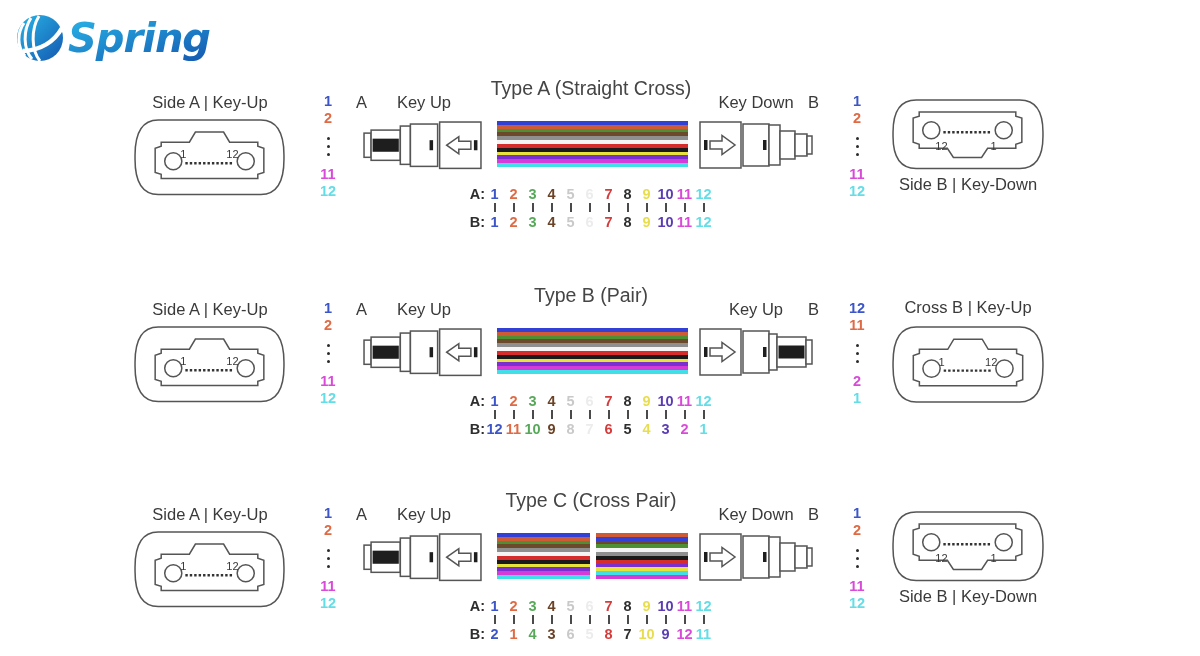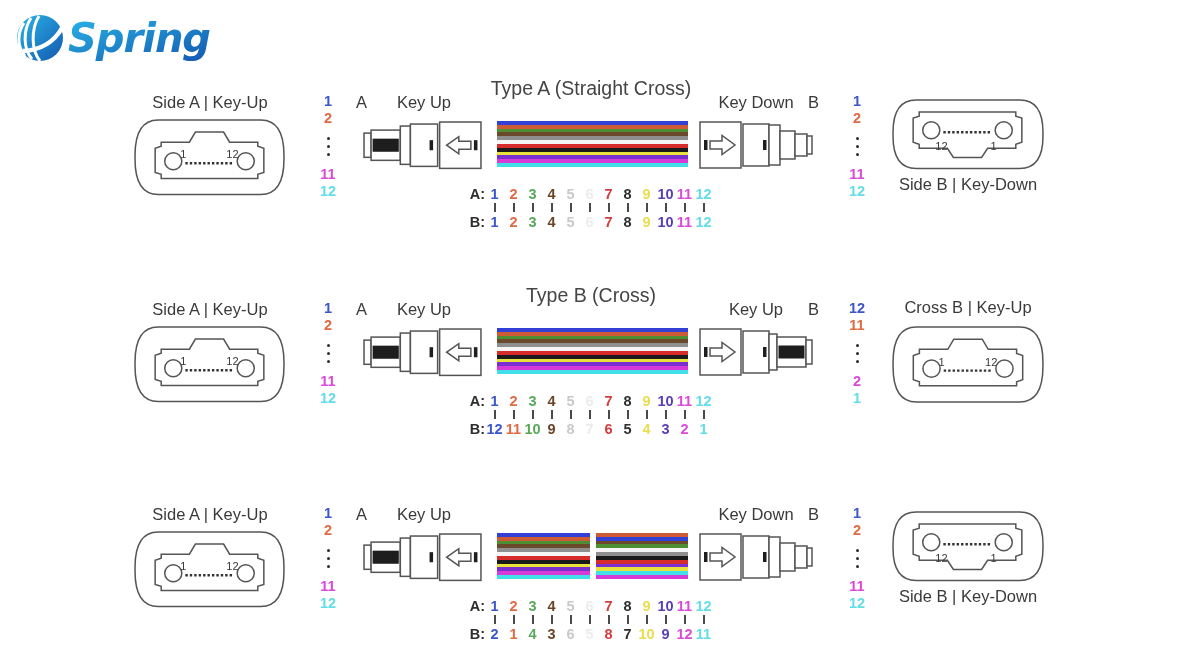--- a/index.html
+++ b/index.html
@@ -230,21 +230,21 @@
           <span class="mcell" style="color: rgb(46, 46, 46);">8</span>
           <span class="mcell" style="color: rgb(232, 221, 78);">9</span>
           <span class="mcell" style="color: rgb(91, 61, 179);">10</span>
           <span class="mcell" style="color: rgb(217, 74, 217);">11</span>
           <span class="mcell" style="color: rgb(99, 221, 230);">12</span>
         </div>
       </div>
   </section>
 
   <section class="row" style="top:282px">
-    <div class="title">Type B (Cross)</div>
+    <div class="title">Type B (Pair)</div>
     <div class="sideLabel sideA-label">Side A | Key-Up</div>
 
     <svg class="facesvg faceA-pos" viewBox="0 0 154 84">
       <path class="ln" d="M26,5 H128 C145,5 151,19 151,40 V44 C151,65 145,79 128,79 H26 C9,79 3,65 3,44 V40 C3,19 9,5 26,5 Z"></path>
       <path class="ln" d="M29,27 H57 L63,17 H91 L97,27 H125 V31 L131,33 V57 L125,59 V63 H29 V59 L23,57 V33 L29,31 Z"></path>
       <circle class="ln" cx="41" cy="46" r="8.5"></circle>
         <circle class="ln" cx="113" cy="46" r="8.5"></circle>
       <line class="dotline" x1="53" y1="48" x2="101" y2="48"></line>
       <text class="pin" x="48" y="43">1</text>
       <text class="pin" x="106" y="43" text-anchor="end">12</text>
@@ -398,20 +398,21 @@
           <span class="mcell" style="color: rgb(46, 46, 46);">5</span>
           <span class="mcell" style="color: rgb(232, 221, 78);">4</span>
           <span class="mcell" style="color: rgb(91, 61, 179);">3</span>
           <span class="mcell" style="color: rgb(217, 74, 217);">2</span>
           <span class="mcell" style="color: rgb(99, 221, 230);">1</span>
         </div>
       </div>
   </section>
 
   <section class="row" style="top:487px">
+    <div class="title">Type C (Cross Pair)</div>
     <div class="sideLabel sideA-label">Side A | Key-Up</div>
 
     <svg class="facesvg faceA-pos" viewBox="0 0 154 84">
       <path class="ln" d="M26,5 H128 C145,5 151,19 151,40 V44 C151,65 145,79 128,79 H26 C9,79 3,65 3,44 V40 C3,19 9,5 26,5 Z"></path>
       <path class="ln" d="M29,27 H57 L63,17 H91 L97,27 H125 V31 L131,33 V57 L125,59 V63 H29 V59 L23,57 V33 L29,31 Z"></path>
       <circle class="ln" cx="41" cy="46" r="8.5"></circle>
         <circle class="ln" cx="113" cy="46" r="8.5"></circle>
       <line class="dotline" x1="53" y1="48" x2="101" y2="48"></line>
       <text class="pin" x="48" y="43">1</text>
       <text class="pin" x="106" y="43" text-anchor="end">12</text>

